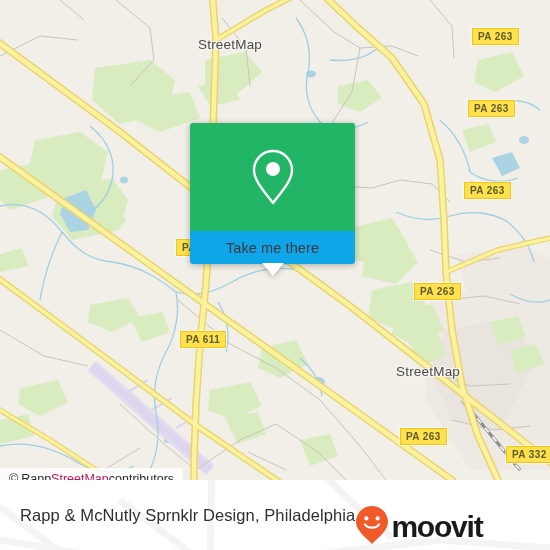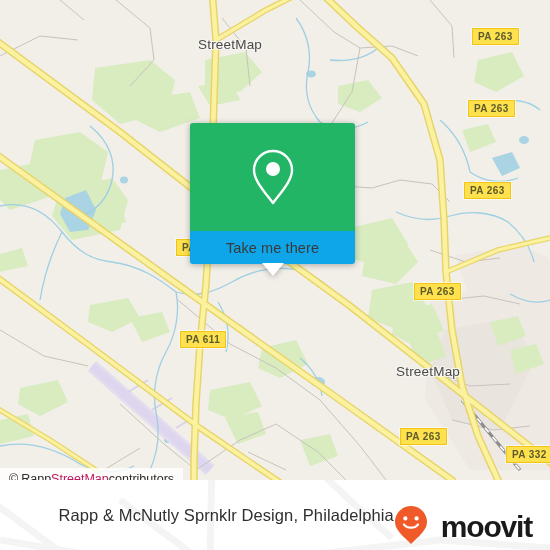--- a/index.html
+++ b/index.html
@@ -153,35 +153,35 @@
     width: 550px; height: 550px;
     opacity: .055;
     pointer-events: none;
   }
   #footer-inner {
     position: relative;
     width: 550px;
     height: 70px;
     display: flex;
     align-items: center;
-    justify-content: flex-end;
+    justify-content: flex-start;
     padding: 0 18px 0 20px;
     box-sizing: border-box;
   }
   #footer-title {
     font-family: "Liberation Sans", sans-serif;
     font-size: 16.5px;
     color: #2f2f2f;
     letter-spacing: .1px;
     white-space: nowrap;
   }
   #moovit-logo {
     display: flex;
     align-items: center;
-    gap: 13px;
+    gap: 2px;
     margin-top: 23px;
   }
   #moovit-wordmark {
     font-family: "Liberation Sans", sans-serif;
     font-size: 30px;
     font-weight: bold;
     color: #1a1a1a;
     letter-spacing: -1.2px;
     line-height: 30px;
   }

